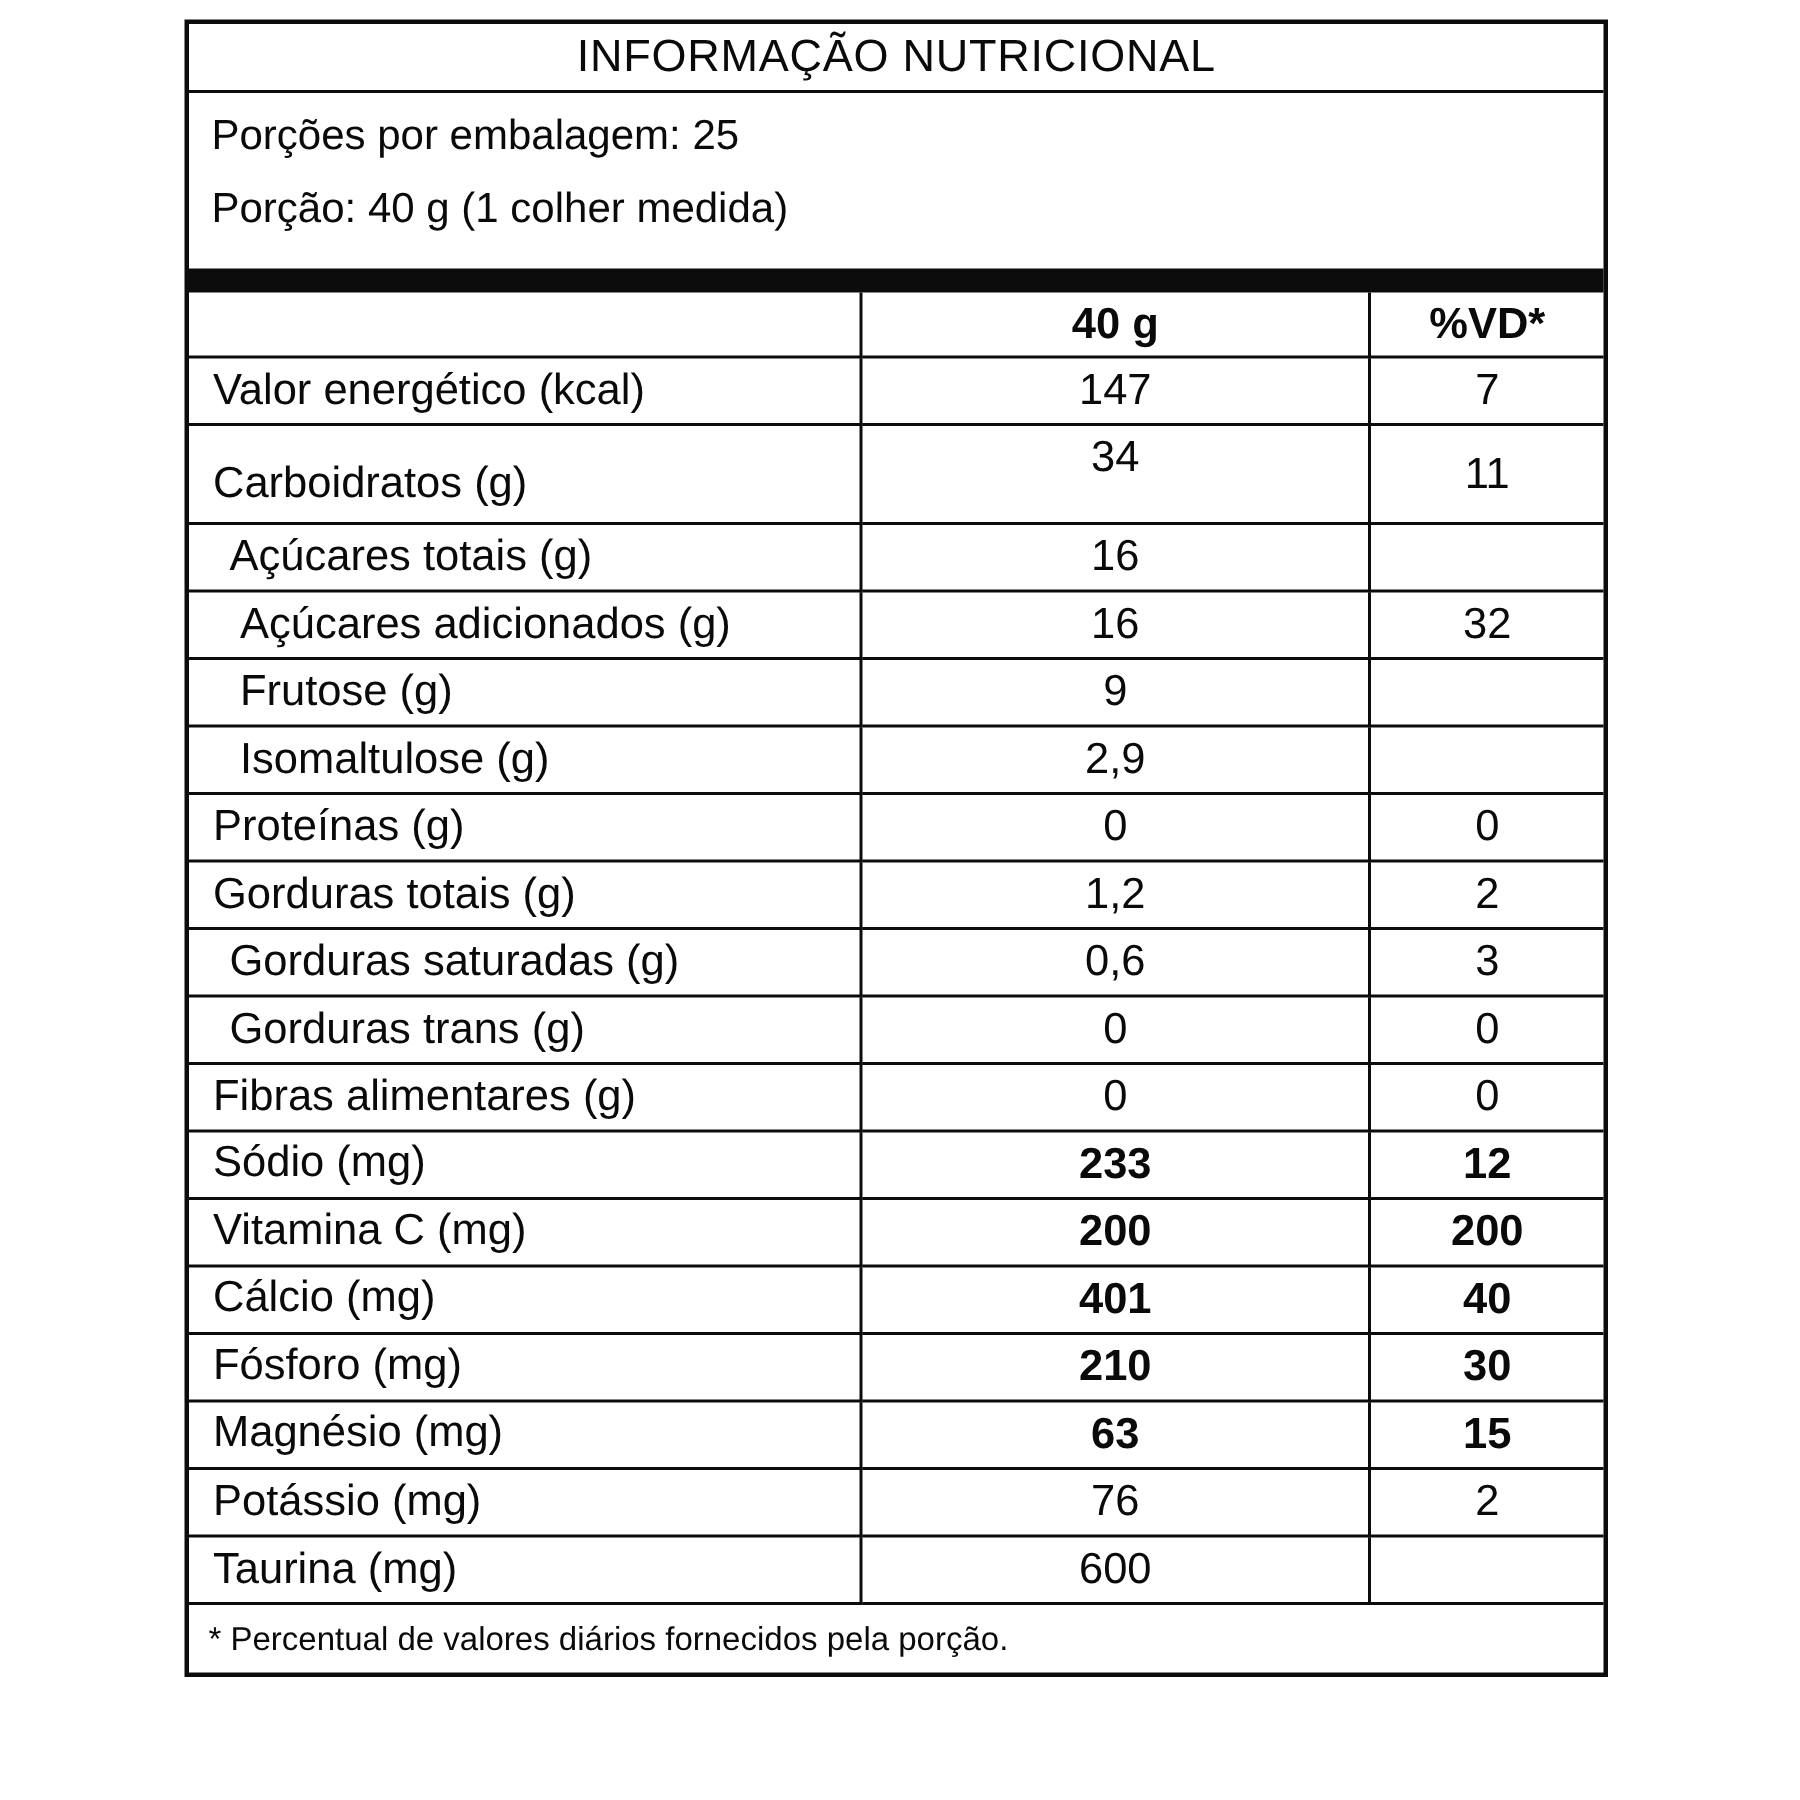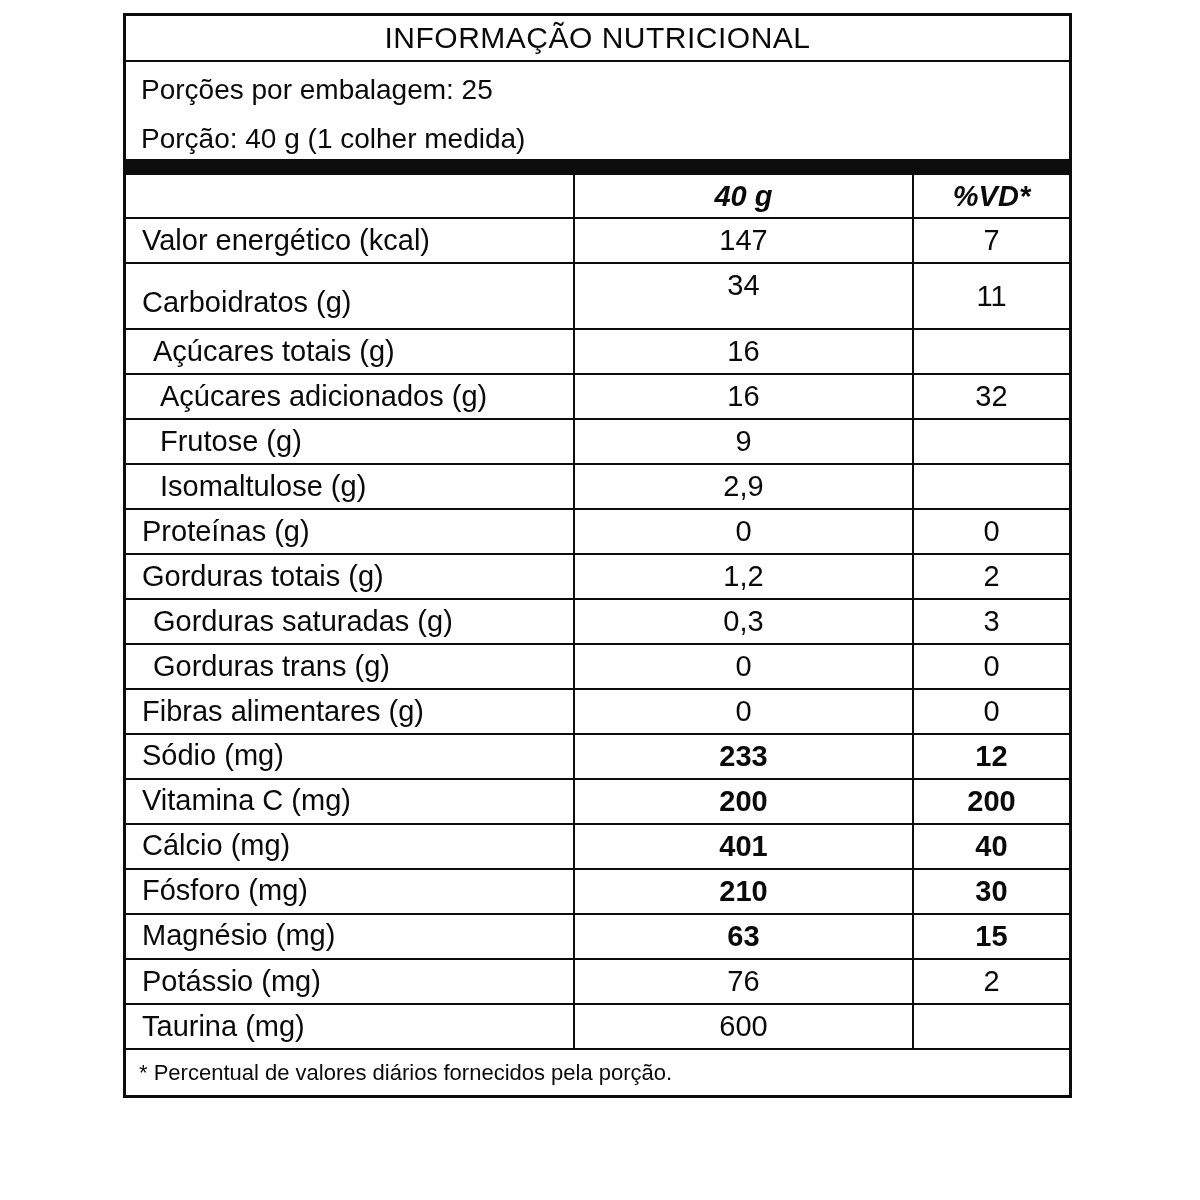--- a/index.html
+++ b/index.html
@@ -22,21 +22,21 @@
   .title-box {
     height: 46px;
     border-bottom: 2px solid #0c0c0c;
     display: flex; align-items: center; justify-content: center;
     font-weight: normal;
     font-size: 30px;
     letter-spacing: 0.5px;
   }
 
   .serving-box {
-    height: 97px;
+    height: 117px;
     padding-left: 15px;
     padding-top: 9px;
     font-size: 28px;
   }
   .serving-line1 { margin-top: 3px; }
   .serving-line2 { margin-top: 17px; }
 
   .thick-bar { height: 16px; background: #0c0c0c; }
 
   table.ntable {
@@ -53,21 +53,21 @@
     font-size: 29px;
     font-weight: normal;
     vertical-align: middle;
     height: 45px;
     overflow: hidden;
     white-space: nowrap;
   }
   
   .ntable tr > *:first-child { border-left: none; }
   .ntable tr > *:last-child  { border-right: none; }
-  .ntable thead tr:first-child > * { border-top: none; font-style: italic; }
+  .ntable thead tr:first-child > * { border-top: none; }
   .ntable tfoot tr:last-child > * { border-bottom: none; }
 
   .ntable thead th { font-weight: bold; height: 43px; text-align: center; }
 
   .c-label  { text-align: left; padding-left: 16px; }
   .c-amount, .c-dv { text-align: center; }
 
   tr.indent-1 .c-label { padding-left: 27px; margin-left: 46px; }
   tr.indent-2 .c-label { padding-left: 34px; }
 
@@ -153,21 +153,21 @@
             <td class="c-amount">0</td>
             <td class="c-dv">0</td>
           </tr>
           <tr class="indent-0">
             <td class="c-label">Gorduras totais (g)</td>
             <td class="c-amount">1,2</td>
             <td class="c-dv">2</td>
           </tr>
           <tr class="indent-1">
             <td class="c-label">Gorduras saturadas (g)</td>
-            <td class="c-amount">0,3</td>
+            <td class="c-amount">0,6</td>
             <td class="c-dv">3</td>
           </tr>
           <tr class="indent-1">
             <td class="c-label">Gorduras trans (g)</td>
             <td class="c-amount">0</td>
             <td class="c-dv">0</td>
           </tr>
           <tr class="indent-0">
             <td class="c-label">Fibras alimentares (g)</td>
             <td class="c-amount">0</td>

